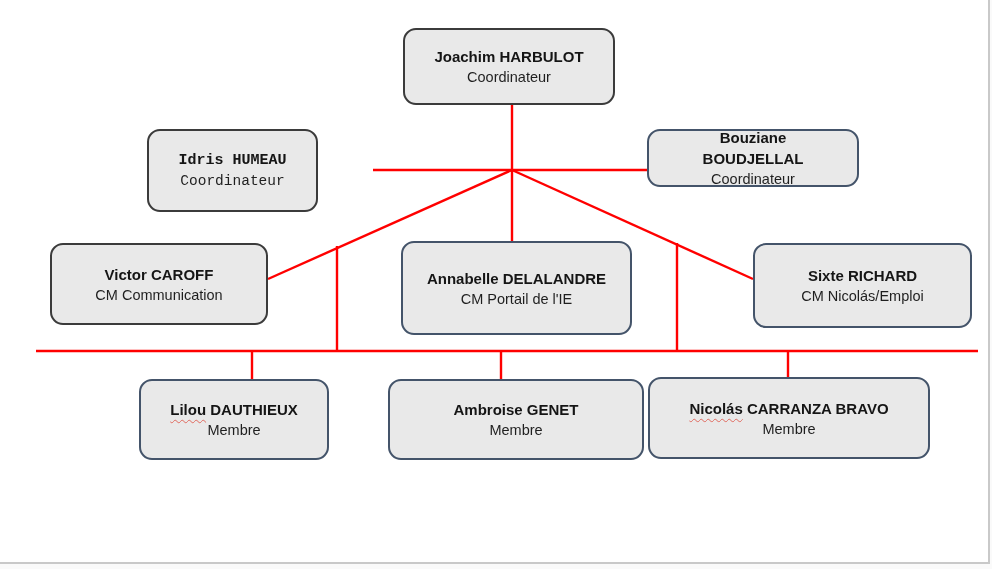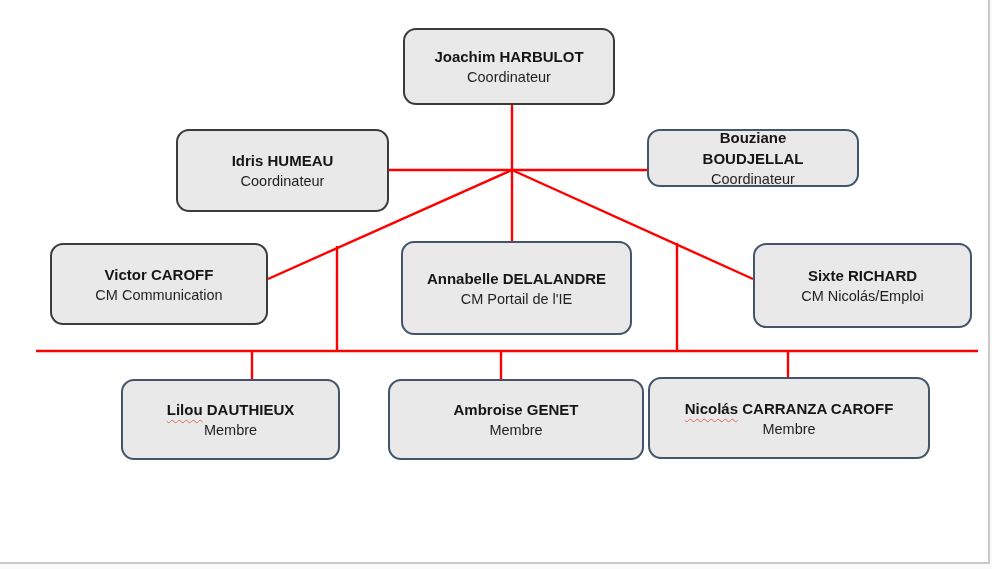--- a/index.html
+++ b/index.html
@@ -29,26 +29,26 @@
   .node-role { font-weight:400; font-size:14.5px; line-height:20px; color:#1f1f1f; }
   .flagged {
     text-decoration-line:underline;
     text-decoration-style:wavy;
     text-decoration-color:#e06a5f;
     text-decoration-thickness:1px;
     text-underline-offset:4px;
   }
   
   .n-joachim   { left:403px; top:28px;  width:212px; height:77px; }
-  .n-idris     { left:176px; top:129px; width:213px; height:83px; }
+  .n-idris     { left:147px; top:129px; width:171px; height:83px;font-family:Liberation Mono, monospace; }
   .n-bouziane  { left:647px; top:129px; width:212px; height:58px; }
   .n-victor    { left:50px;  top:243px; width:218px; height:82px; }
   .n-annabelle { left:401px; top:241px; width:231px; height:94px; }
   .n-sixte     { left:753px; top:243px; width:219px; height:85px; }
-  .n-lilou     { left:121px; top:379px; width:219px; height:81px; }
+  .n-lilou     { left:139px; top:379px; width:190px; height:81px; }
   .n-ambroise  { left:388px; top:379px; width:256px; height:81px; }
   .n-nicolas   { left:648px; top:377px; width:282px; height:82px; }
 </style>
 </head>
 <body>
 
 <div class="page">
   <div class="slide">
 
     <svg class="connectors" width="992" height="569" viewBox="0 0 992 569" stroke="#ff0000" stroke-width="2.4" stroke-linecap="butt">
@@ -99,18 +99,18 @@
       <div class="node-name"><span class="flagged">Lilou</span> <span>DAUTHIEUX</span></div>
       <div class="node-role">Membre</div>
     </div>
 
     <div class="node slate n-ambroise">
       <div class="node-name">Ambroise GENET</div>
       <div class="node-role">Membre</div>
     </div>
 
     <div class="node slate n-nicolas">
-      <div class="node-name"><span class="flagged">Nicolás</span> <span>CARRANZA CAROFF</span></div>
+      <div class="node-name"><span class="flagged">Nicolás</span> <span>CARRANZA BRAVO</span></div>
       <div class="node-role">Membre</div>
     </div>
 
   </div>
 </div>
 
 </body></html>

